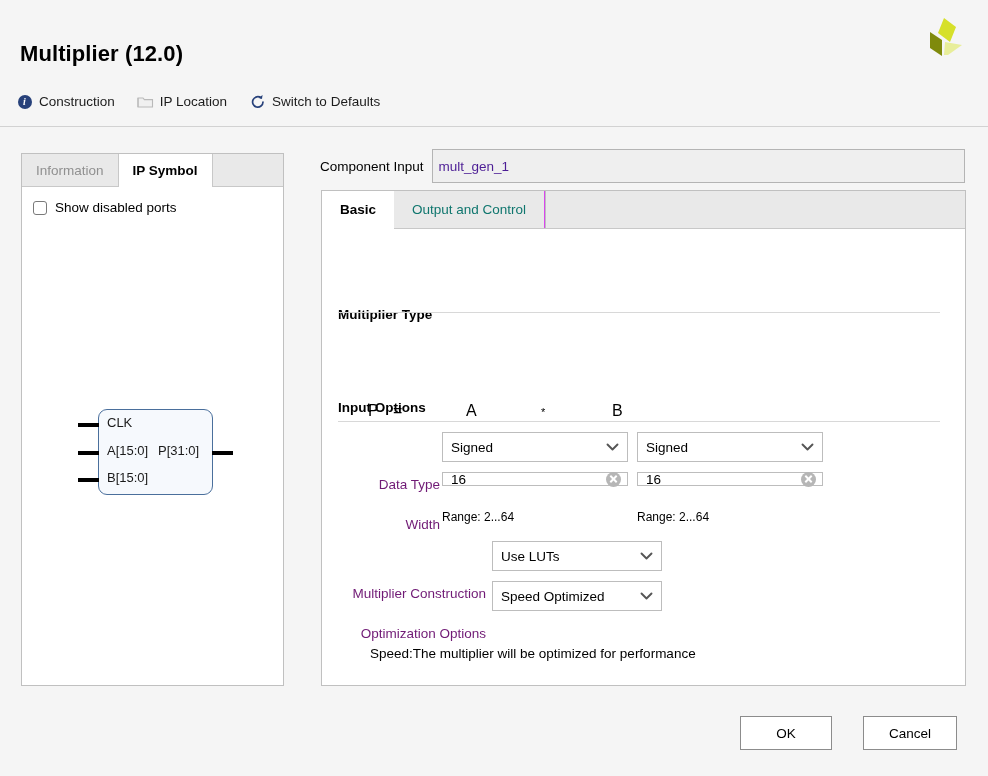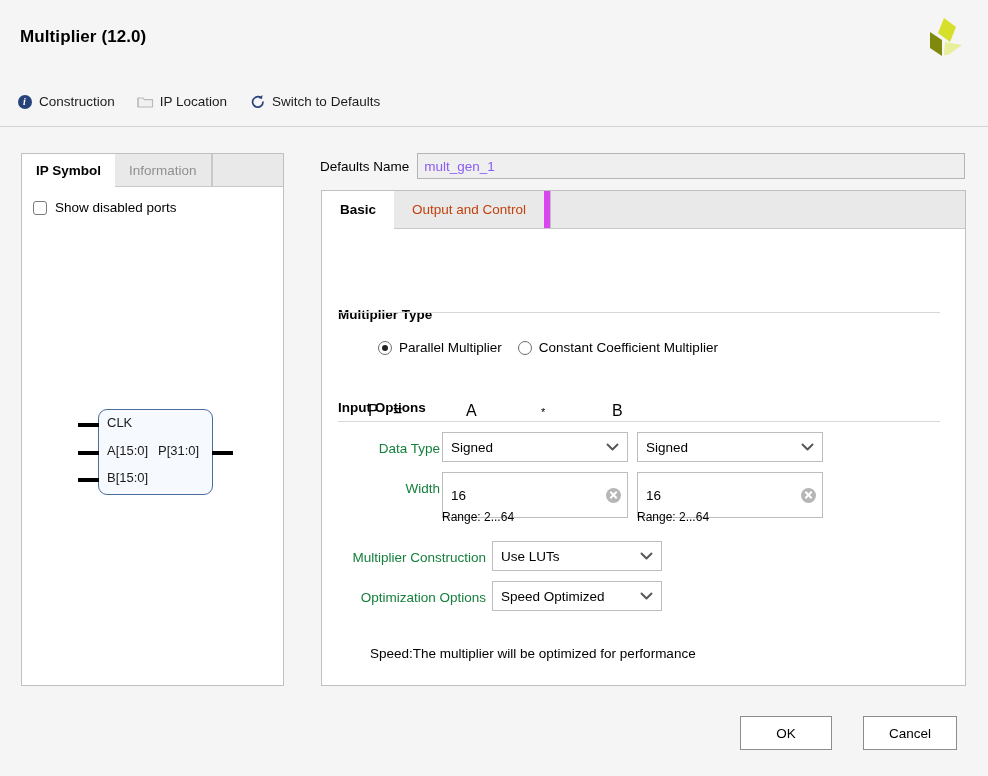--- a/index.html
+++ b/index.html
@@ -22,22 +22,22 @@
     position: absolute;
     left: 0; top: 0;
     width: 988px;
     height: 127px;
     background: #f5f5f5;
     border-bottom: 1px solid #d2d2d2;
     box-sizing: border-box;
   }
   #dialog-title {
     position: absolute;
-    left: 20px; top: 27px;
-    font-size: 17px;
+    left: 20px; top: 41px;
+    font-size: 22px;
     font-weight: bold;
     letter-spacing: 0.1px;
     color: #000;
   }
   #vendor-logo {
     position: absolute;
     right: 18px; top: 14px;
     width: 52px; height: 48px;
   }
 
@@ -181,29 +181,29 @@
     display: flex;
     align-items: center;
   }
   #comp-name-label {
     font-size: 13.5px;
     margin-right: 8px;
     white-space: nowrap;
   }
   #comp-name-input {
     flex: 1;
-    height: 26px;
+    height: 34px;
     line-height: 24px;
     background: #efefef;
     border: 1px solid #b4b4b4;
     box-sizing: border-box;
     padding: 0 6px;
     font-size: 13.5px;
     font-family: "Liberation Sans", sans-serif;
-    color: #8b5cf6;
+    color: #4c1d95;
   }
 
   #right-panel {
     position: absolute;
     left: 321px; top: 190px;
     width: 645px;
     height: 496px;
     border: 1px solid #c0c0c0;
     background: #ffffff;
     box-sizing: border-box;
@@ -228,22 +228,22 @@
     box-sizing: border-box;
   }
   .rtab.active {
     background: #ffffff;
     font-weight: bold;
     color: #000;
     border-bottom: 1px solid #ffffff;
     margin-bottom: -1px;
   }
   .rtab.inactive {
-    color: #c2410c;
-    border-right: 6px solid #d946ef;
+    color: #0f766e;
+    border-right: 1px solid #d946ef;
   }
   .rtab-spacer { border-right: 1px solid #c0c0c0; width: 0; }
 
   #tab-body {
     position: absolute;
     left: 0; top: 38px;
     width: 643px;
     height: 456px;
     background: #ffffff;
   }
@@ -300,21 +300,22 @@
     color: #000;
     top: 173px;
   }
   .formula-tok.star { font-size: 11px; top: 177px; }
 
   
   .row-label {
     position: absolute;
     font-size: 13.5px;
     text-align: right;
-    color: #15803d;
+    color: #701a75;
+    margin-top: 36px;
   }
   .sel-box {
     position: absolute;
     height: 30px;
     border: 1px solid #bdbdbd;
     background: #fff;
     box-sizing: border-box;
     display: flex;
     align-items: center;
     padding: 0 8px;
@@ -322,21 +323,21 @@
     cursor: pointer;
   }
   .sel-box .sel-val { flex: 1; white-space: nowrap; overflow: hidden; }
   .chev {
     width: 13px; height: 8px;
     flex: 0 0 auto;
     margin-left: 6px;
   }
   .txt-box {
     position: absolute;
-    height: 46px;
+    height: 14px;
     border: 1px solid #bdbdbd;
     background: #fff;
     box-sizing: border-box;
     display: flex;
     align-items: center;
     padding: 0 6px 0 8px;
     font-size: 13.5px;
     gap: 18px;
   }
   .txt-box .txt-val { flex: 1; }
@@ -427,25 +428,25 @@
       </span>
       <span class="tl-label">Switch to Defaults</span>
     </div>
 
   </div>
 </div>
 
 <div id="left-panel">
 
   <div id="left-tabbar">
+    <div class="ltab inactive">
+      <span>Information</span>
+    </div>
     <div class="ltab active">
       <span>IP Symbol</span>
-    </div>
-    <div class="ltab inactive">
-      <span>Information</span>
     </div>
     <div class="ltab-spacer"></div>
   </div>
 
   <div id="show-disabled-row">
     <span class="chk"></span>
     <span id="show-disabled-label">Show disabled ports</span>
   </div>
 
   <div id="ip-symbol">
@@ -457,51 +458,41 @@
     <span class="pin right" style="top:52px;"></span>
 
     <span class="port-lbl" style="left:49px; top:16px;">CLK</span>
     <span class="port-lbl" style="left:49px; top:44px;">A[15:0]</span>
     <span class="port-lbl" style="left:49px; top:71px;">B[15:0]</span>
     <span class="port-lbl" style="left:100px; top:44px;">P[31:0]</span>
   </div>
 </div>
 
 <div id="comp-name-row">
-  <span id="comp-name-label">Defaults Name</span>
+  <span id="comp-name-label">Component Input</span>
   <input id="comp-name-input" type="text" value="mult_gen_1" style="">
 </div>
 
 <div id="right-panel">
 
   <div id="right-tabbar">
     <div class="rtab active">
       <span>Basic</span>
     </div>
     <div class="rtab inactive">
       <span>Output and Control</span>
     </div>
     <div class="rtab-spacer"></div>
   </div>
 
   <div id="tab-body">
 
     <div class="section-hd" style="left:16px; top:62px;margin-top:16px;">Multiplier Type</div>
     <div class="section-rule" style="left:16px; top:83px; width:602px;"></div>
 
-    <div id="radio-row">
-      <span class="radio-item">
-        <span class="rad sel"></span>
-        <span class="r-lbl">Parallel Multiplier</span>
-      </span>
-      <span class="radio-item">
-        <span class="rad"></span>
-        <span class="r-lbl">Constant Coefficient Multiplier</span>
-      </span>
-    </div>
 
     <div class="section-hd" style="left:16px; top:171px;">Input Options</div>
     <div class="section-rule" style="left:16px; top:192px; width:602px;"></div>
 
     <span class="formula-tok" style="left:46px;">P</span>
     <span class="formula-tok" style="left:71px;">=</span>
     <span class="formula-tok" style="left:144px;">A</span>
     <span class="formula-tok star" style="left:219px;">*</span>
     <span class="formula-tok" style="left:290px;">B</span>
 

